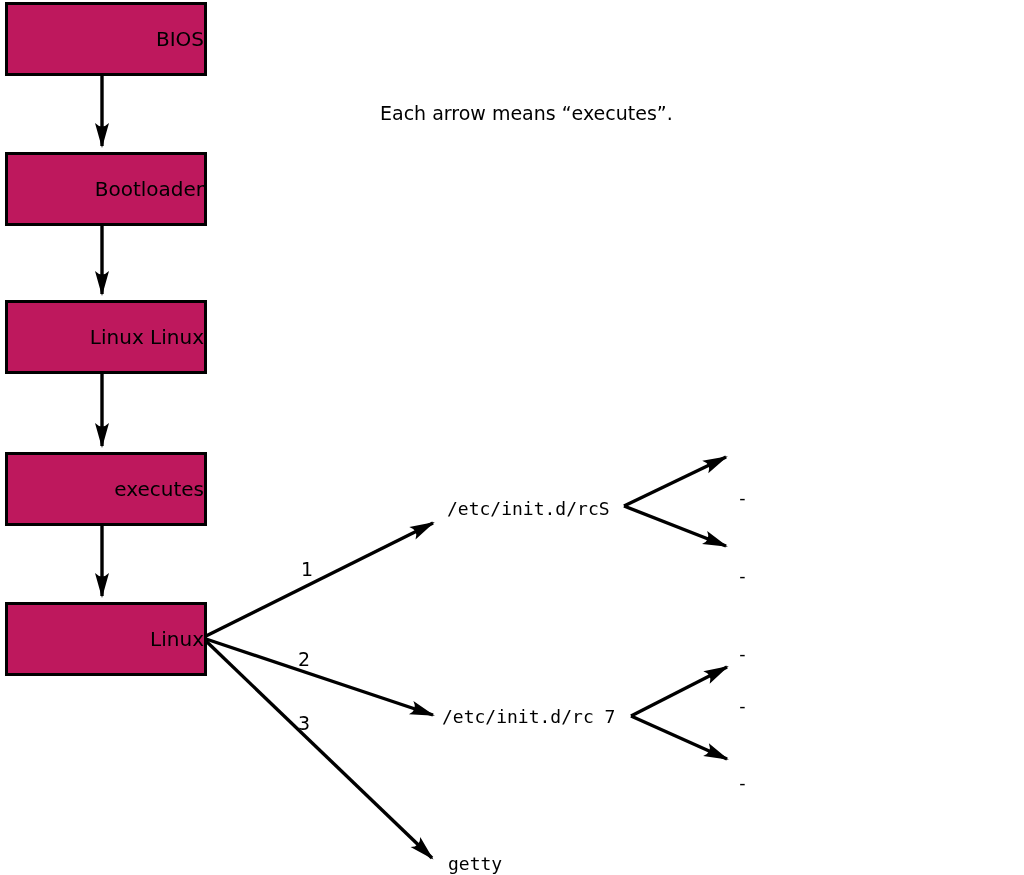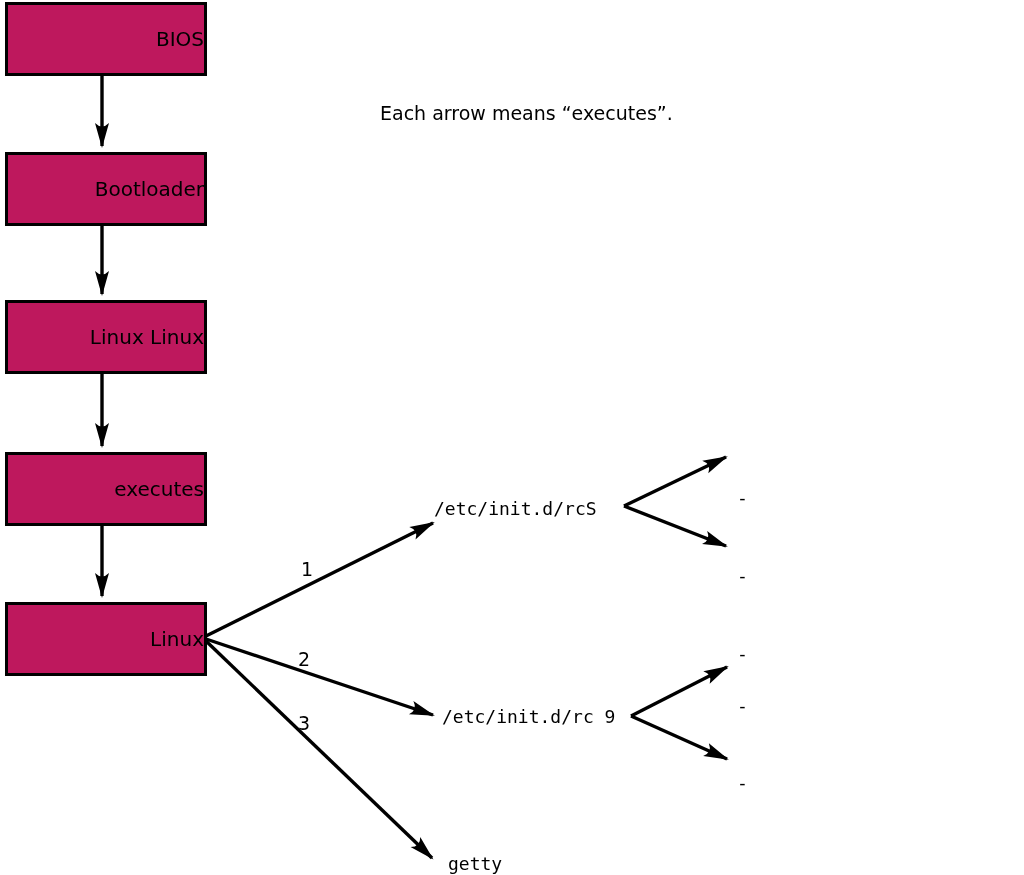--- a/index.html
+++ b/index.html
@@ -82,22 +82,22 @@
 <div class="node" style="top:602px">
     <span>Linux</span>
   </div>
 
 <div class="note">Each arrow means “executes”.</div>
 
 <div class="num" style="left:307px; top:569px">1</div>
 <div class="num" style="left:304px; top:659px">2</div>
 <div class="num" style="left:304px; top:723px">3</div>
 
-<div class="mono" style="left:434px; top:496px">/etc/init.d/rcS</div>
-<div class="mono" style="left:442px; top:704px">/etc/init.d/rc 9</div>
+<div class="mono" style="left:447px; top:496px">/etc/init.d/rcS</div>
+<div class="mono" style="left:442px; top:704px">/etc/init.d/rc 7</div>
 <div class="mono" style="left:448px; top:851px">getty</div>
 
 <div class="mono" style="left:737px; top:433px">
   <div>-</div>
   <div>-</div>
   <div>-</div>
 </div>
 
 <div class="mono lh255" style="left:737px; top:642px">
   <div>-</div>

